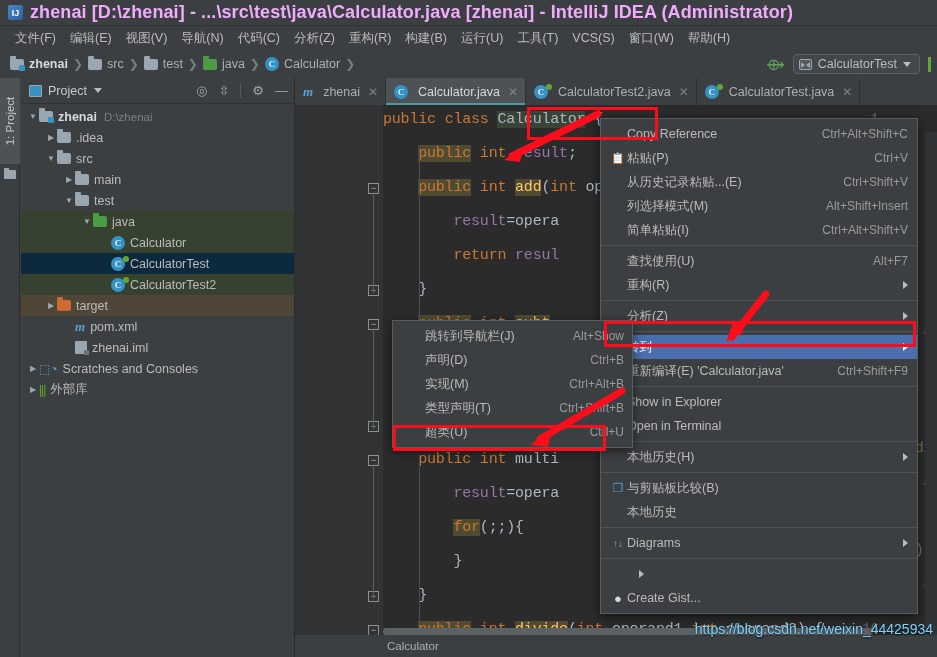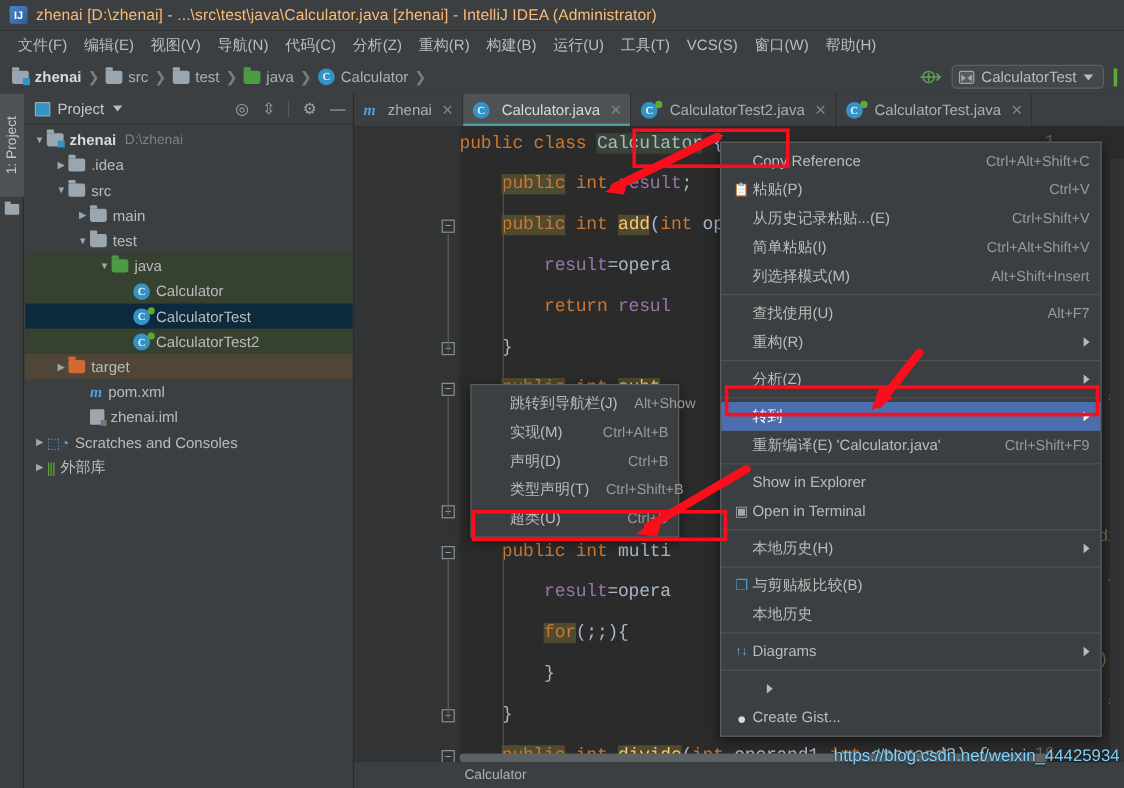--- a/index.html
+++ b/index.html
@@ -18,21 +18,21 @@
     background: #3c3f41; display: flex; align-items: center; padding-left: 8px;
     border-bottom: 1px solid #323232;
   }
   .title-icon {
     width: 15px; height: 15px; border-radius: 2px;
     background: linear-gradient(135deg,#4a88c7 0%,#2b5f99 100%);
     display: inline-flex; align-items: center; justify-content: center;
     color: #fff; font-size: 9px; font-weight: bold; margin-right: 7px;
     font-family: "Liberation Sans", sans-serif;
   }
-  .title-text { color: #fdba74; font-size: 13px; white-space: nowrap; letter-spacing: .1px; }
+  .title-text { color: #f0abfc; font-size: 18px; white-space: nowrap; letter-spacing: .1px; font-weight: bold; }
 
   
   .menubar {
     position: absolute; left: 0; top: 26px; width: 937px; height: 24px;
     background: #3c3f41; display: flex; align-items: center; padding-left: 8px;
   }
   .menubar-item {
     color: #bbbbbb; font-size: 12.5px; padding: 2px 7px; white-space: nowrap; cursor: default;
   }
 
@@ -197,21 +197,21 @@
   .mi .marrow {
     width:0;height:0;border-left:5px solid #bbbbbb;border-top:4px solid transparent;
     border-bottom:4px solid transparent; margin-left:12px;
   }
   .mi.hl { background:#4b6eaf; color:#ffffff; }
   .mi.hl .marrow { border-left-color:#ffffff; }
   .msep { height:1px; background:#4f5254; margin:3px 0; }
 
   
   .submenu {
-    position:absolute; left:392px; top:320px; width:174px;
+    position:absolute; left:392px; top:320px; width:241px;
     background:#3c3f41; border:1px solid #5a5d5f; box-shadow:0 3px 10px rgba(0,0,0,.55);
     padding:3px 0; z-index:50;
   }
   .submenu .mi { padding:0 8px 0 14px; }
   .submenu .mi .mkey { margin-left:14px; }
 
   
   .redbox { position:absolute; border:3px solid #fc0d1b; z-index:60; pointer-events:none; }
   .redarrow { position:absolute; z-index:61; pointer-events:none; }
 
@@ -512,27 +512,27 @@
         <span class="mlabel">粘贴(P)</span>
         <span class="mkey">Ctrl+V</span>
       </div>
       <div class="mi">
         <span class="micon"></span>
         <span class="mlabel">从历史记录粘贴...(E)</span>
         <span class="mkey">Ctrl+Shift+V</span>
       </div>
       <div class="mi">
         <span class="micon"></span>
+        <span class="mlabel">列选择模式(M)</span>
+        <span class="mkey">Alt+Shift+Insert</span>
+      </div>
+      <div class="mi">
+        <span class="micon"></span>
         <span class="mlabel">简单粘贴(I)</span>
         <span class="mkey">Ctrl+Alt+Shift+V</span>
-      </div>
-      <div class="mi">
-        <span class="micon"></span>
-        <span class="mlabel">列选择模式(M)</span>
-        <span class="mkey">Alt+Shift+Insert</span>
       </div>
       <div class="msep"></div>
       <div class="mi">
         <span class="micon"></span>
         <span class="mlabel">查找使用(U)</span>
         <span class="mkey">Alt+F7</span>
       </div>
       <div class="mi">
         <span class="micon"></span>
         <span class="mlabel">重构(R)</span>
@@ -597,27 +597,27 @@
     </div>
 
   <div class="submenu" id="submenu">
       <div class="mi">
         <span class="micon"></span>
         <span class="mlabel">跳转到导航栏(J)</span>
         <span class="mkey">Alt+Show</span>
       </div>
       <div class="mi">
         <span class="micon"></span>
+        <span class="mlabel">声明(D)</span>
+        <span class="mkey">Ctrl+B</span>
+      </div>
+      <div class="mi">
+        <span class="micon"></span>
         <span class="mlabel">实现(M)</span>
         <span class="mkey">Ctrl+Alt+B</span>
-      </div>
-      <div class="mi">
-        <span class="micon"></span>
-        <span class="mlabel">声明(D)</span>
-        <span class="mkey">Ctrl+B</span>
       </div>
       <div class="mi">
         <span class="micon"></span>
         <span class="mlabel">类型声明(T)</span>
         <span class="mkey">Ctrl+Shift+B</span>
       </div>
       <div class="mi">
         <span class="micon"></span>
         <span class="mlabel">超类(U)</span>
         <span class="mkey">Ctrl+U</span>

